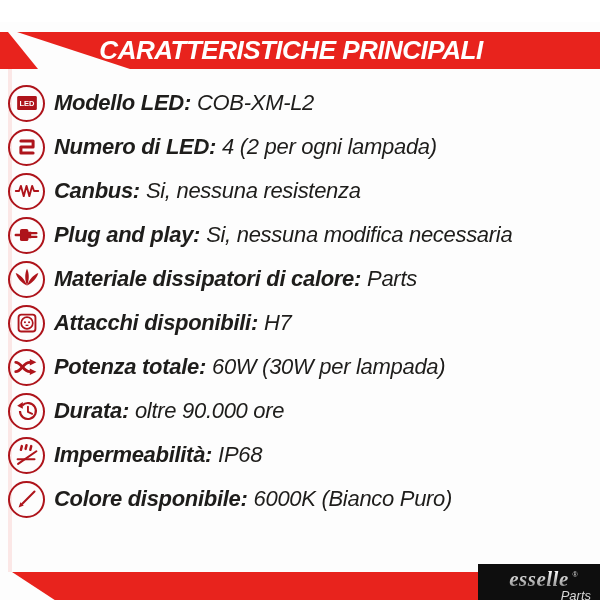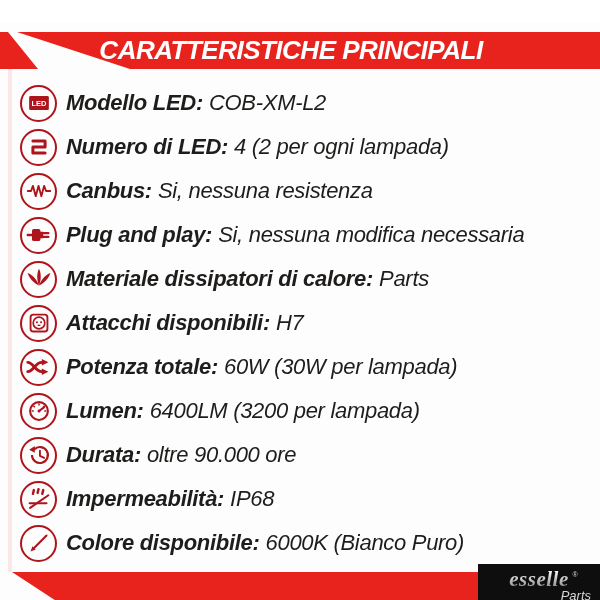--- a/index.html
+++ b/index.html
@@ -26,21 +26,21 @@
     clip-path:polygon(17px 0,600px 0,600px 37px,130px 37px);
     display:flex;align-items:center;justify-content:center;}
   .banner h1{color:#fff;font-size:26px;font-style:italic;font-weight:700;
     letter-spacing:-0.5px;padding-right:18px;white-space:nowrap;}
 
   .left-line{position:absolute;left:8px;top:47px;width:4px;height:503px;
     background:rgba(232,35,29,0.10);}
 
   
   .features{position:absolute;left:0;top:59px;width:600px;}
-  .row{display:flex;align-items:center;height:44px;padding-left:20px;}
+  .row{display:flex;align-items:center;height:44px;padding-left:8px;}
   .icon-circle{flex:0 0 37px;width:37px;height:37px;border-radius:50%;
     border:2.5px solid var(--icon-red);color:var(--icon-red);
     display:flex;align-items:center;justify-content:center;}
   .icon-circle svg{width:30px;height:30px;display:block;}
   .feat{margin-left:9px;font-size:22px;font-style:italic;color:var(--text);
     letter-spacing:-0.3px;white-space:nowrap;}
   .label{font-weight:700;}
   .value{font-weight:400;margin-left:6px;}
 
   
@@ -145,35 +145,20 @@
       <svg viewBox="0 0 32 32">
             <path d="M4 11 C10 11 12 21 19 21" fill="none" stroke="currentColor" stroke-width="3" stroke-linecap="round"></path>
             <polygon points="19,17.5 26,21 19,24.5" fill="currentColor"></polygon>
             <path d="M4 21 C10 21 12 11 19 11" fill="none" stroke="currentColor" stroke-width="3" stroke-linecap="round"></path>
             <polygon points="19,7.5 26,11 19,14.5" fill="currentColor"></polygon>
           </svg>
     </span>
       <p class="feat"><b class="label">Potenza totale:</b><span class="value">60W (30W per lampada)</span></p>
     </div>
 
-    <div class="row">
-      <span class="icon-circle">
-      <svg viewBox="0 0 32 32" stroke="currentColor" fill="none">
-            <circle cx="16" cy="16" r="9.5" stroke-width="2.2"></circle>
-            <line x1="16" y1="8" x2="16" y2="10.2" stroke-width="1.6"></line>
-            <line x1="10" y1="10.5" x2="11.6" y2="12.1" stroke-width="1.6"></line>
-            <line x1="22" y1="10.5" x2="20.4" y2="12.1" stroke-width="1.6"></line>
-            <line x1="8.2" y1="16" x2="10.4" y2="16" stroke-width="1.6"></line>
-            <line x1="23.8" y1="16" x2="21.6" y2="16" stroke-width="1.6"></line>
-            <line x1="16" y1="16" x2="21.3" y2="12.2" stroke-width="2.2" stroke-linecap="round"></line>
-            <circle cx="16" cy="16" r="1.6" fill="currentColor" stroke="none"></circle>
-          </svg>
-    </span>
-      <p class="feat"><b class="label">Lumen:</b><span class="value">6400LM (3200 per lampada)</span></p>
-    </div>
 
     <div class="row">
       <span class="icon-circle">
       <svg viewBox="0 0 32 32" fill="none" stroke="currentColor">
             <path d="M8.5 16 A8.5 8.5 0 1 0 11 10" stroke-width="2.3"></path>
             <polygon points="11.5,6.5 11.5,13.5 5.5,10.5" fill="currentColor" stroke="none"></polygon>
             <path d="M17 11.5 L17 17 L21.5 19" stroke-width="2" stroke-linecap="round" stroke-linejoin="round"></path>
           </svg>
     </span>
       <p class="feat"><b class="label">Durata:</b><span class="value">oltre 90.000 ore</span></p>

